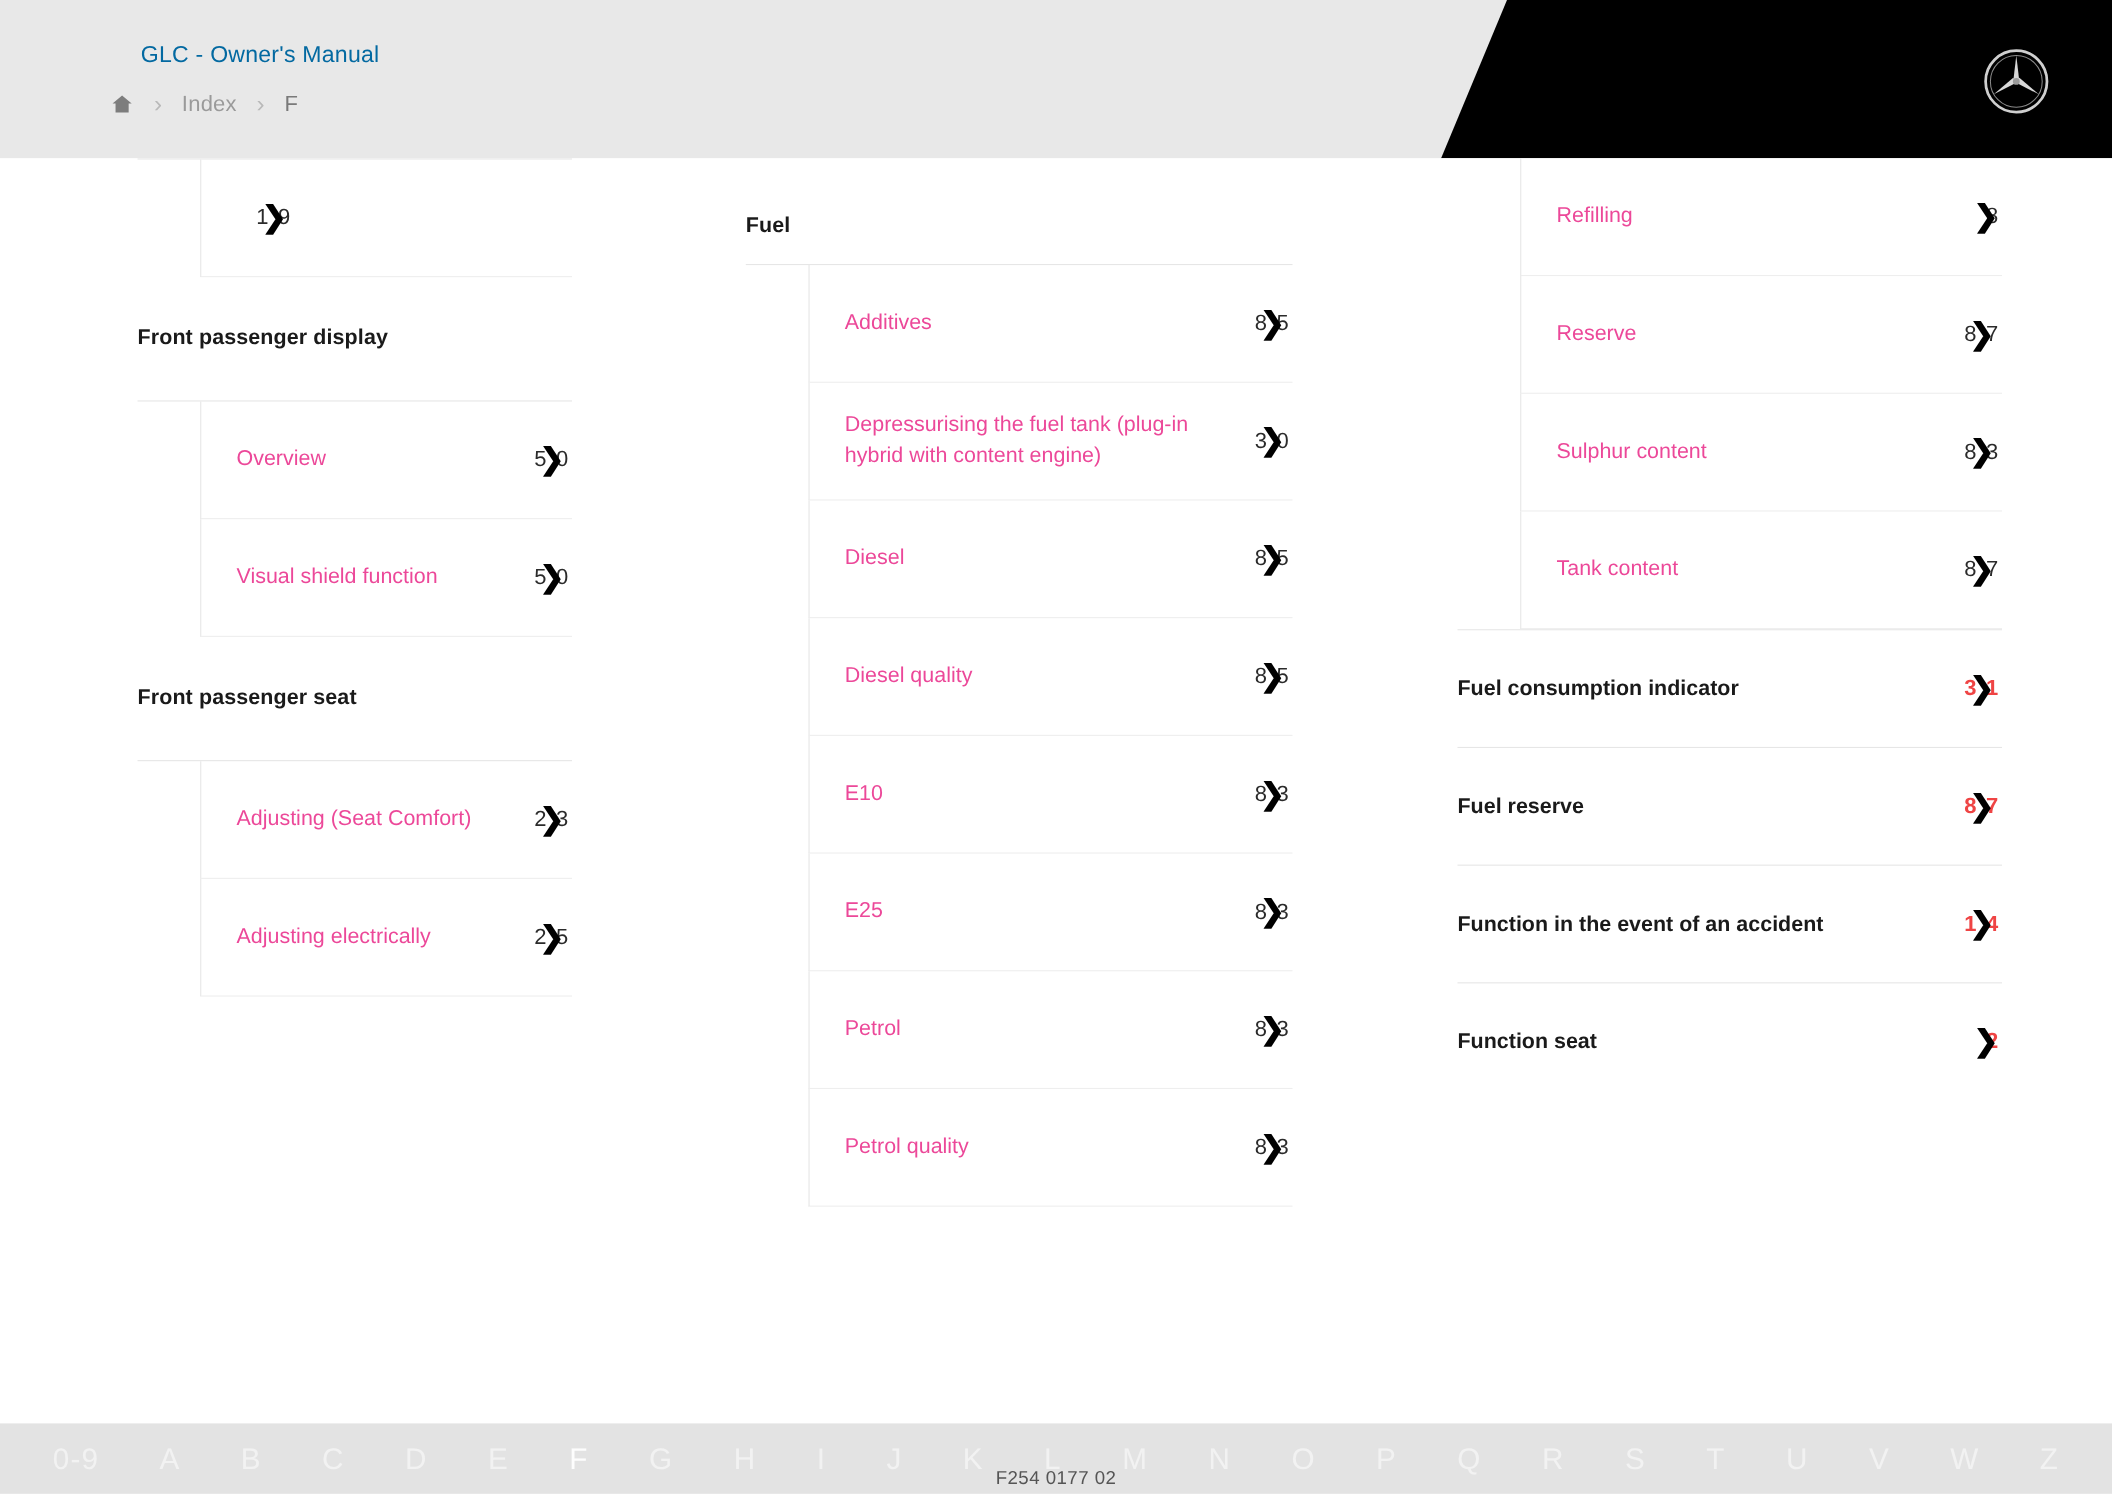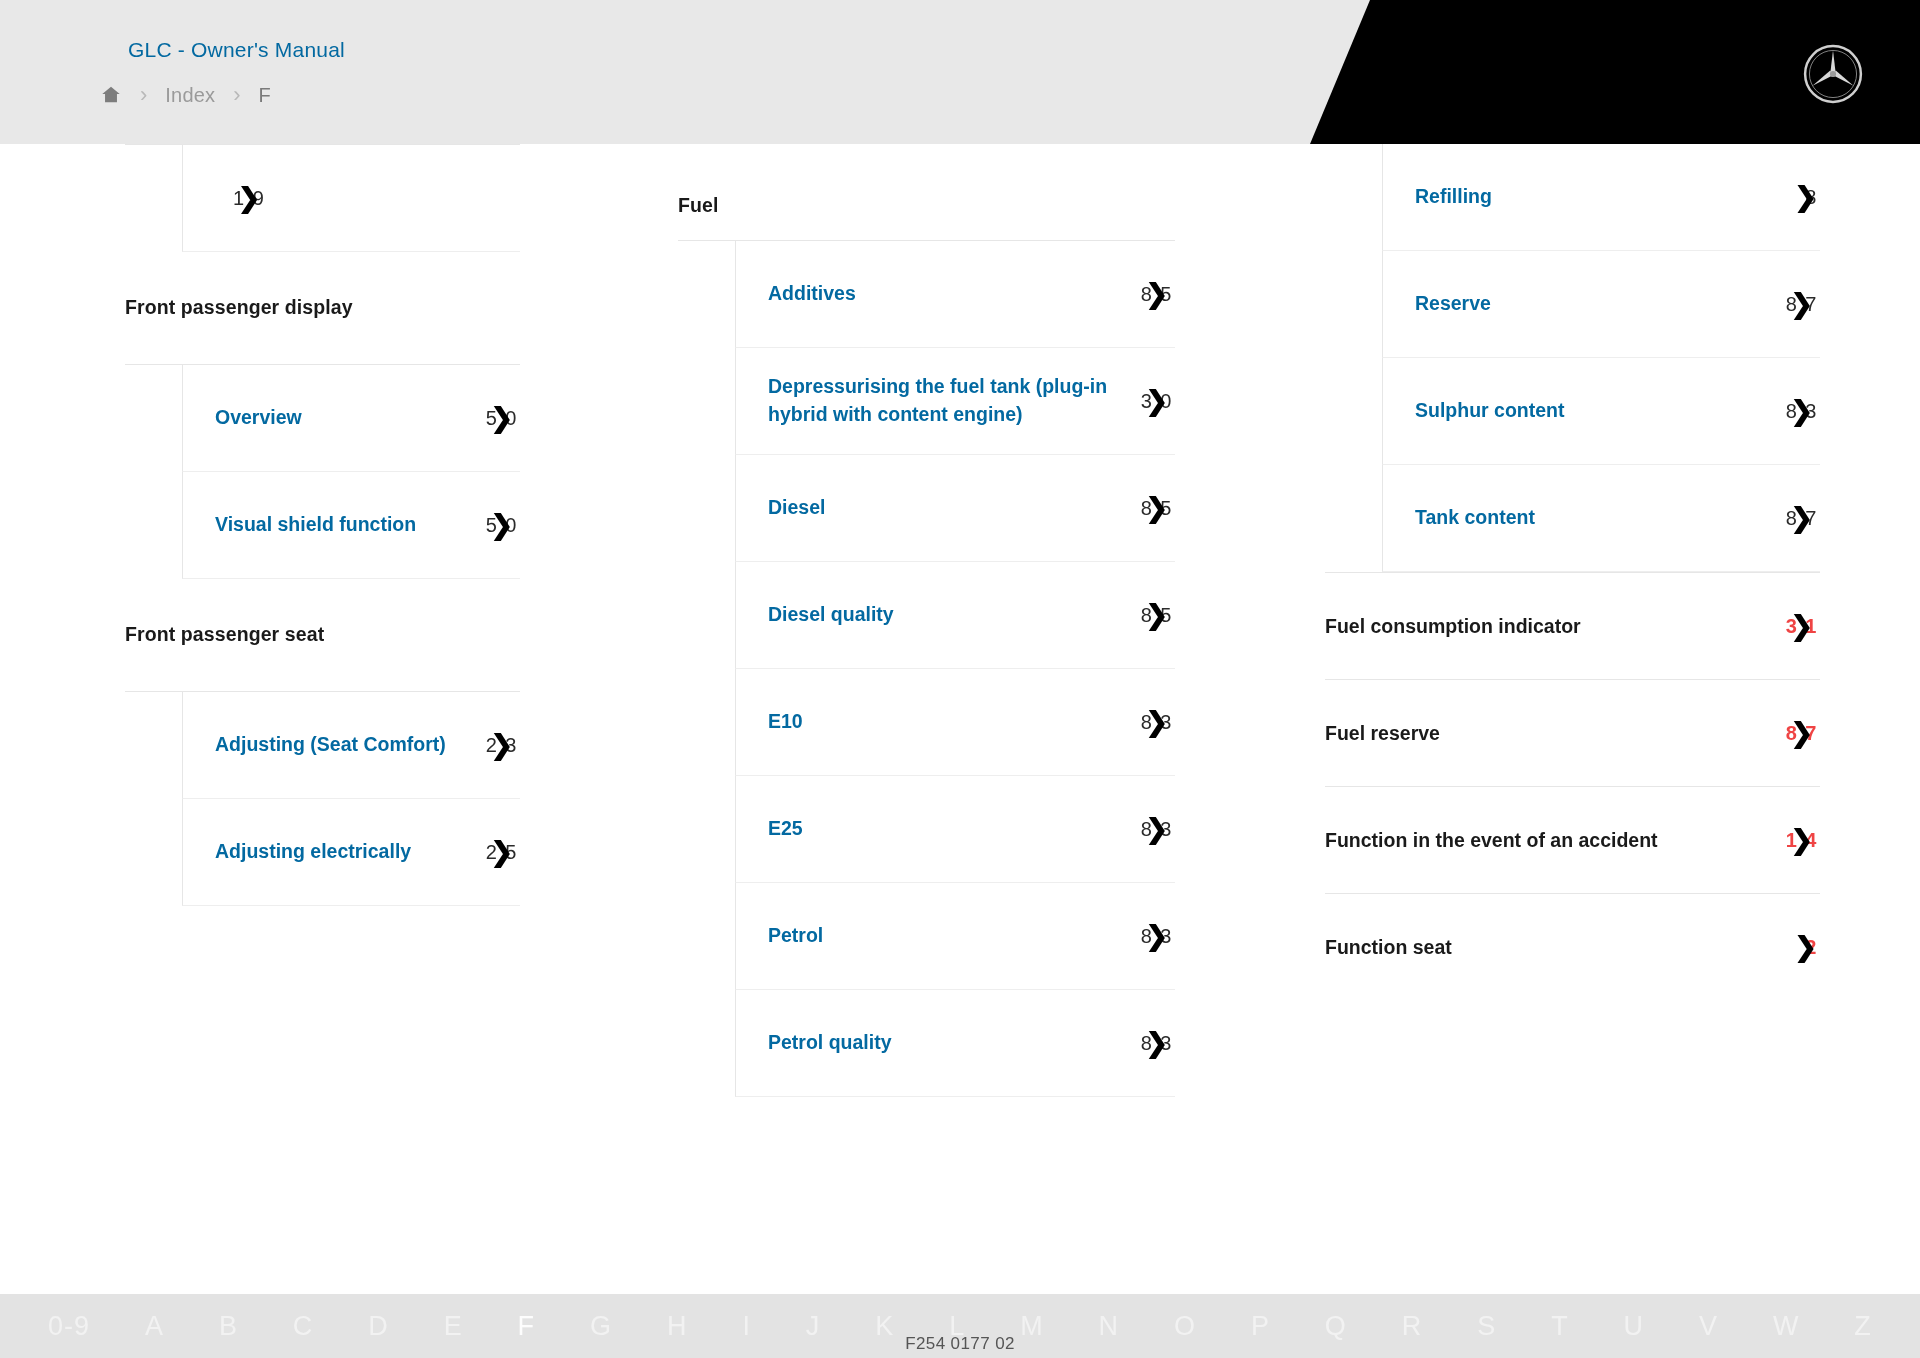--- a/index.html
+++ b/index.html
@@ -143,22 +143,22 @@
     min-height: 107px;
     border-bottom: 1px solid #eeeeee;
     margin-left: 57px;
     border-left: 1px solid #e6e6e6;
     padding-left: 32px;
     padding-right: 2px;
   }
   .sub-row:last-child { border-bottom: 1px solid #eeeeee; }
   .sub-row .lbl {
     font-size: 19.5px;
-    font-weight: 700;
-    color: #0369a1;
+    font-weight: 400;
+    color: #ec4899;
     line-height: 1.42;
     max-width: 400px;
   }
   .sub-row.wide .lbl { max-width: 420px; }
 
   
   .pgref {
     position: relative;
     display: inline-block;
     white-space: nowrap;

